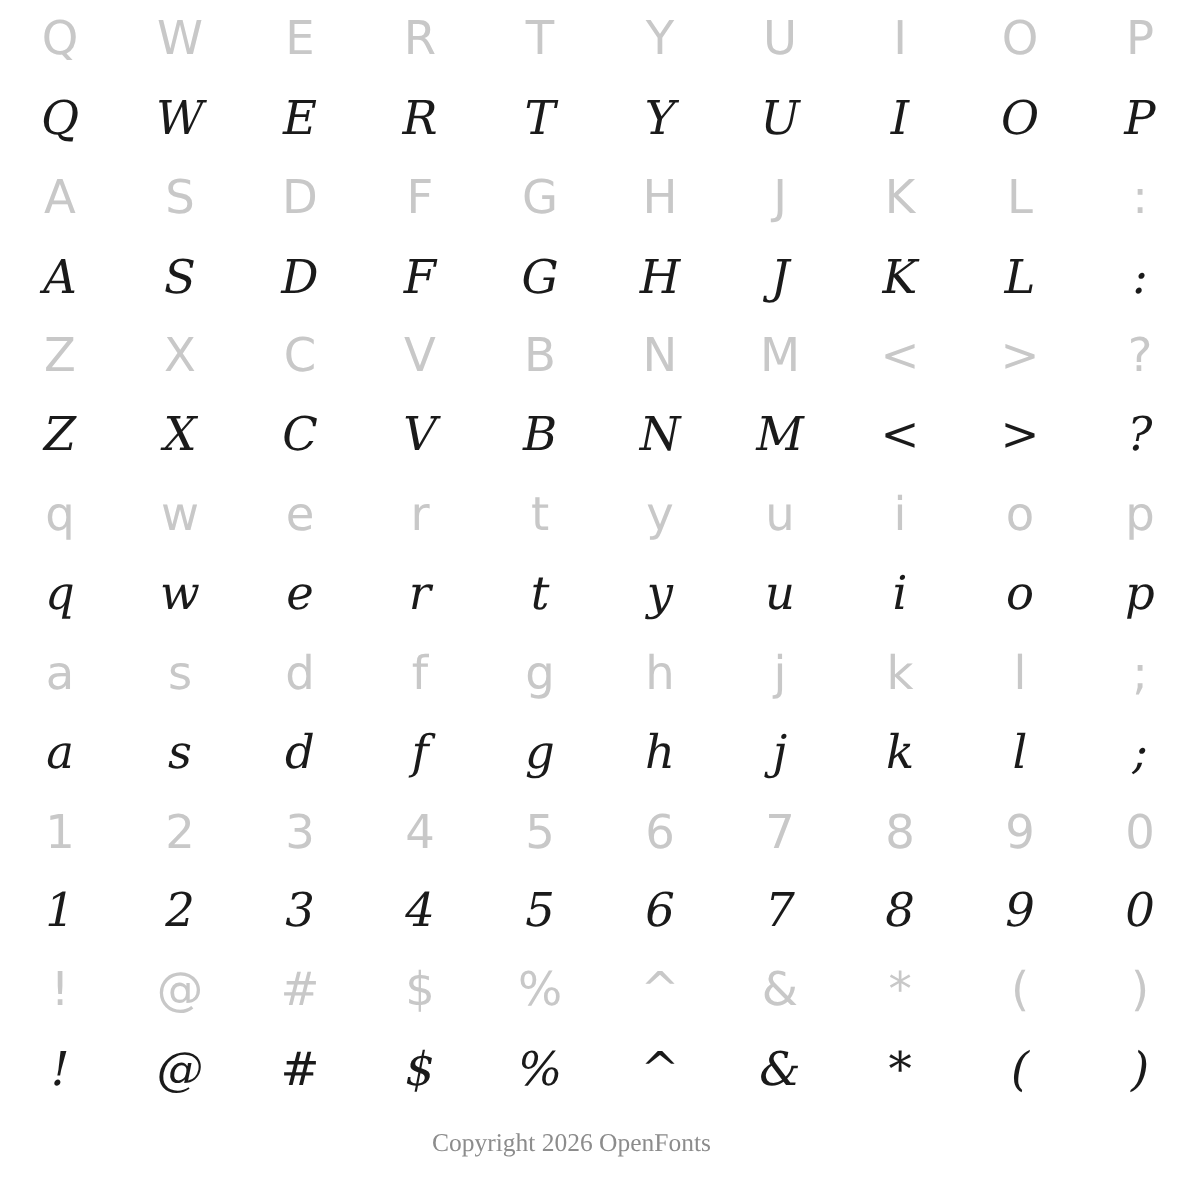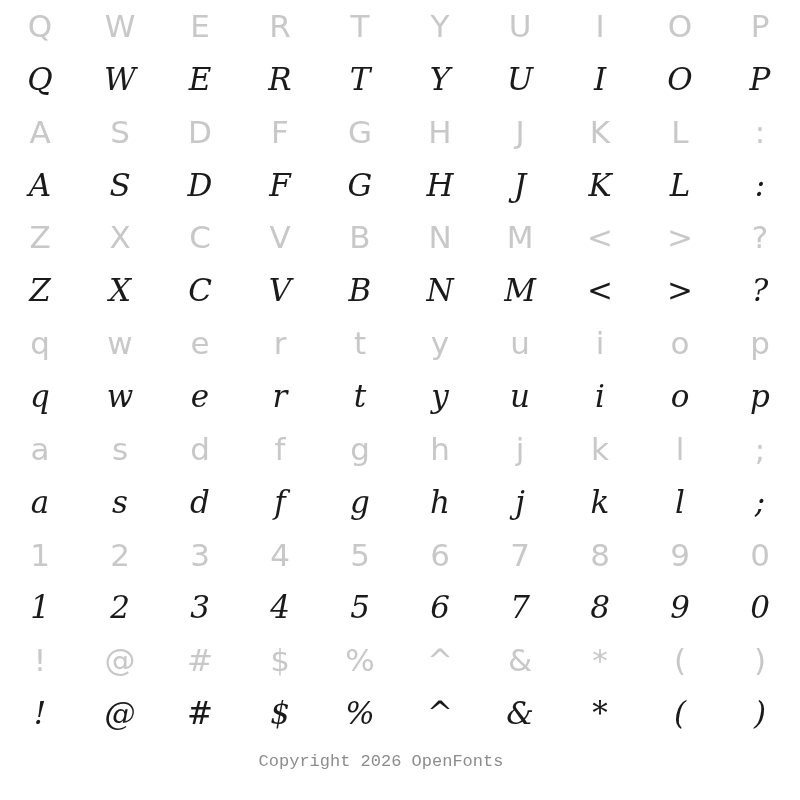--- a/index.html
+++ b/index.html
@@ -53,21 +53,21 @@
   .copyright {
     position: absolute;
     left: 0;
     top: 752px;
     width: 800px;
     text-align: center;
     padding-right: 38px;
     box-sizing: border-box;
     font-size: 17px;
     color: #8c8c8c;
-    font-family: Liberation Mono, monospace;
+    font-family: Liberation Serif, serif;
   }
 </style>
 </head>
 <body>
 
 <div class="sheet">
   <div class="grid">
 
     <div class="row row-light">
       <div class="cell">Q</div>

